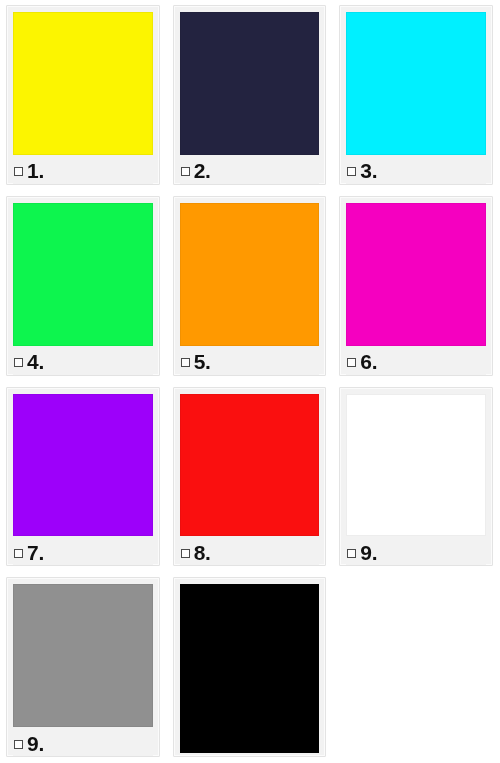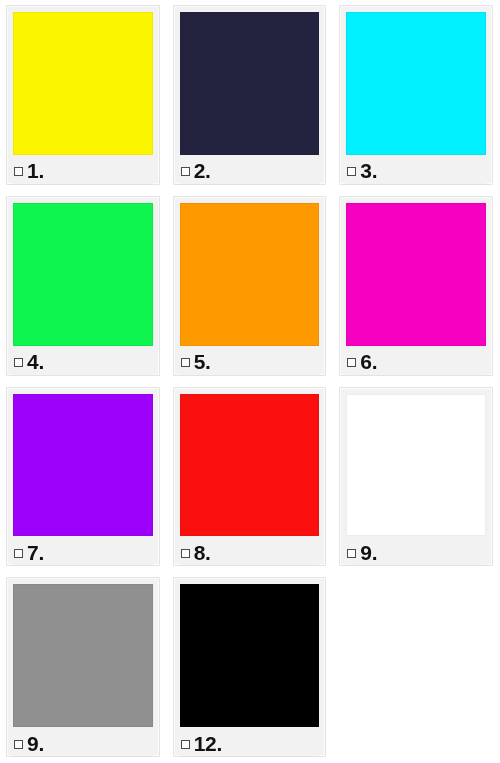--- a/index.html
+++ b/index.html
@@ -207,19 +207,15 @@
           <span class="checkbox"></span>
           <span class="number">9.</span>
         </div>
       </div>
     </div>
     <div class="cell">
       <div class="card">
         <div class="swatch-wrap">
           <div class="swatch" style="background: rgb(0, 0, 0);"></div>
         </div>
-        <div class="label-row">
-          <span class="checkbox"></span>
-          <span class="number">12.</span>
-        </div>
       </div>
     </div>
   </div>
 
 </body></html>

